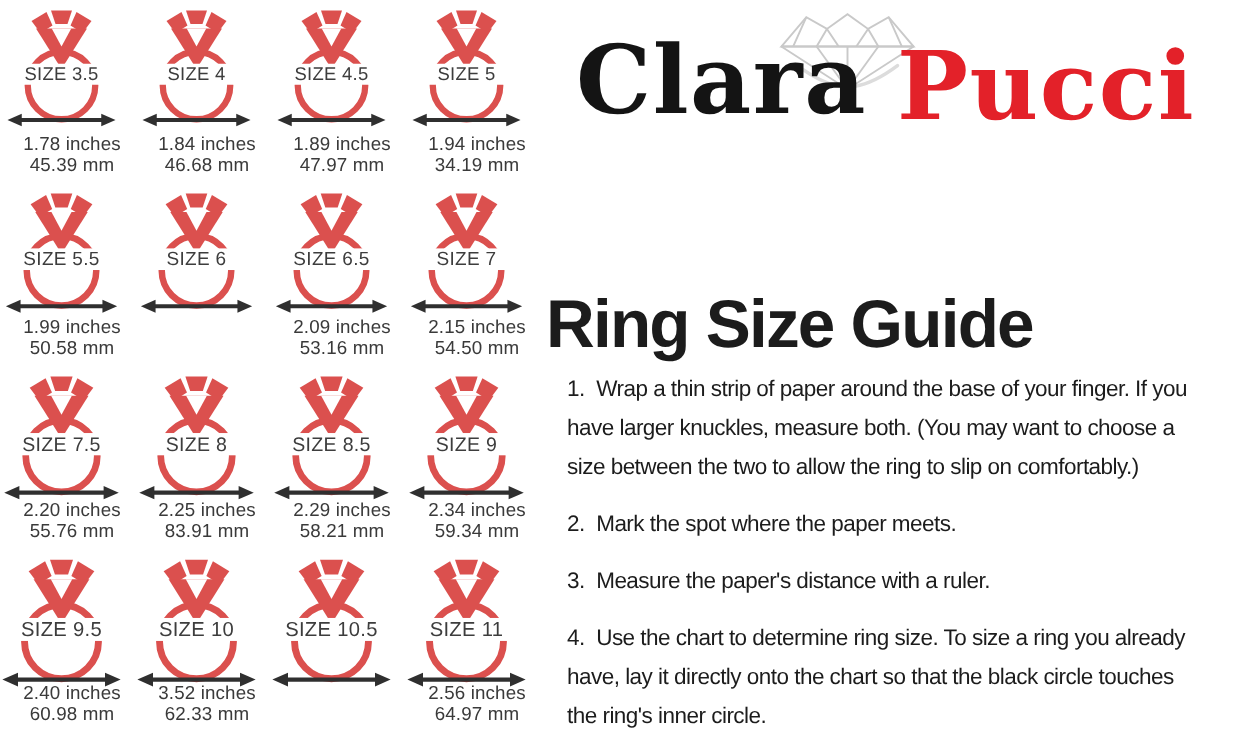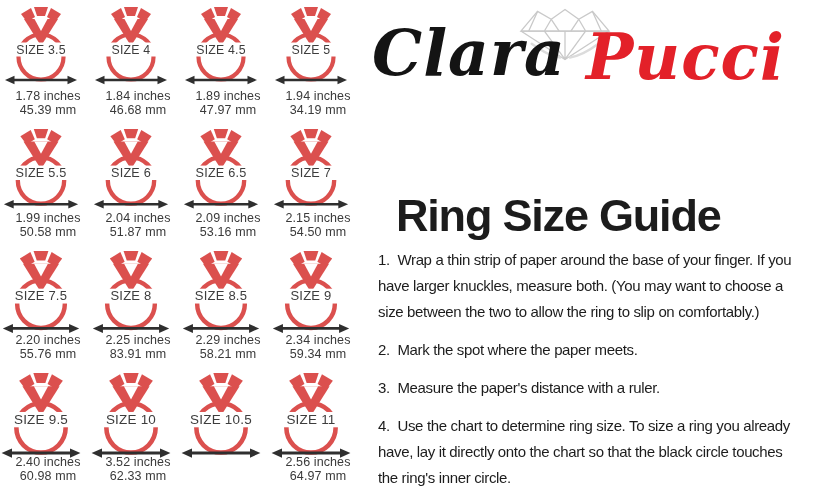--- a/index.html
+++ b/index.html
@@ -39,30 +39,30 @@
     font-size:12.3px;letter-spacing:.2px;
   }
   .ring .arrowline{stroke:var(--arrow-dark);stroke-width:2.6px;}
   .ring .arrowhead{fill:var(--arrow-dark);}
   .measure{margin-top:-1px;text-align:center;color:var(--measure-gray);
     font-size:12.5px;line-height:14px;letter-spacing:.1px;}
 
   
   .logo{position:absolute;left:370px;top:4px;width:430px;height:100px;}
   .logo .word{position:absolute;font-family:"DejaVu Serif",serif;
-    font-style:italic;font-weight:700;font-size:63px;line-height:1;white-space:nowrap;}
+    font-weight:700;font-size:63px;line-height:1;white-space:nowrap;margin-left:12px;}
   .logo .clara{left:2px;top:18px;color:var(--logo-black);letter-spacing:1px;}
   .logo .pucci{left:216px;top:22px;color:var(--brand-red);letter-spacing:1px;}
   .logo-diamond{position:absolute;left:146px;top:0;}
   .logo-diamond path{fill:none;stroke:var(--logo-diamond-gray);stroke-width:1.3px;}
   .logo-diamond path.swoosh{stroke:#dcdcdc;stroke-width:2.4px;stroke-linecap:round;}
 
   
   .guide-title{
-    position:absolute;left:396px;top:193px;margin:0;color:var(--text-dark);
+    position:absolute;left:364px;top:193px;margin:0;color:var(--text-dark);
     font-size:45px;font-weight:700;letter-spacing:-1.2px;line-height:1;
     font-family:"Liberation Sans",sans-serif;
   }
   .steps{position:absolute;left:378px;top:247px;width:478px;}
   .steps p{
     margin:0 0 12px 0;color:var(--text-dark);
     font-size:15px;line-height:26px;letter-spacing:-.35px;white-space:pre-wrap;
   }
 </style>
 </head>
@@ -202,24 +202,20 @@
           <polygon class="notch" points="31.5,13 44.5,13 38,25"></polygon>
         </g>
         <rect class="labelbg" x="9" y="36.5" width="58" height="14"></rect>
         <text class="sizelabel" x="38" y="47.5" text-anchor="middle">SIZE 6</text>
         <g>
           <line class="arrowline" x1="10" y1="74" x2="66" y2="74"></line>
           <polygon class="arrowhead" points="2,74 11.5,69.8 11.5,78.2"></polygon>
           <polygon class="arrowhead" points="74,74 64.5,69.8 64.5,78.2"></polygon>
         </g>
       </svg>
-      <div class="measure">
-        <div>2.04 inches</div>
-        <div>51.87 mm</div>
-      </div>
     </div>
 
     <div class="cell">
       <svg class="ring" width="76" height="84" viewBox="0 0 76 84" aria-hidden="true">
         <circle class="band" cx="38" cy="51" r="22.5"></circle>
         <g>
           <polygon class="dmd" points="31,1 45,1 42,10 34,10"></polygon>
           <polygon class="dmd" points="18,8 28,2 32,11 24,16"></polygon>
           <polygon class="dmd" points="58,8 48,2 44,11 52,16"></polygon>
           <polygon class="dmd" points="21,13 55,13 38,40"></polygon>

